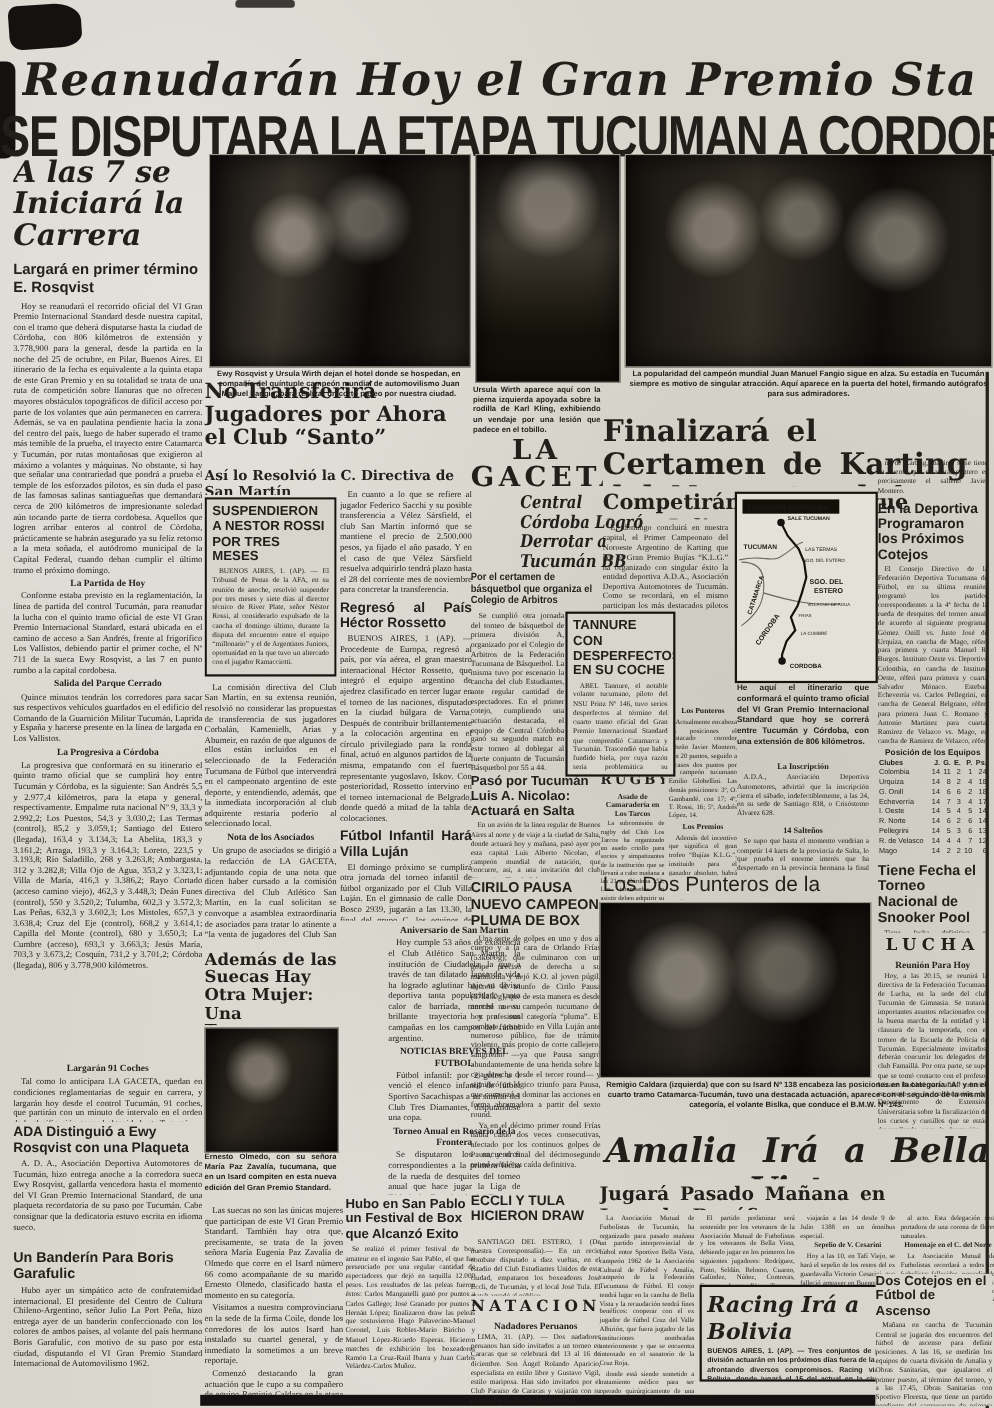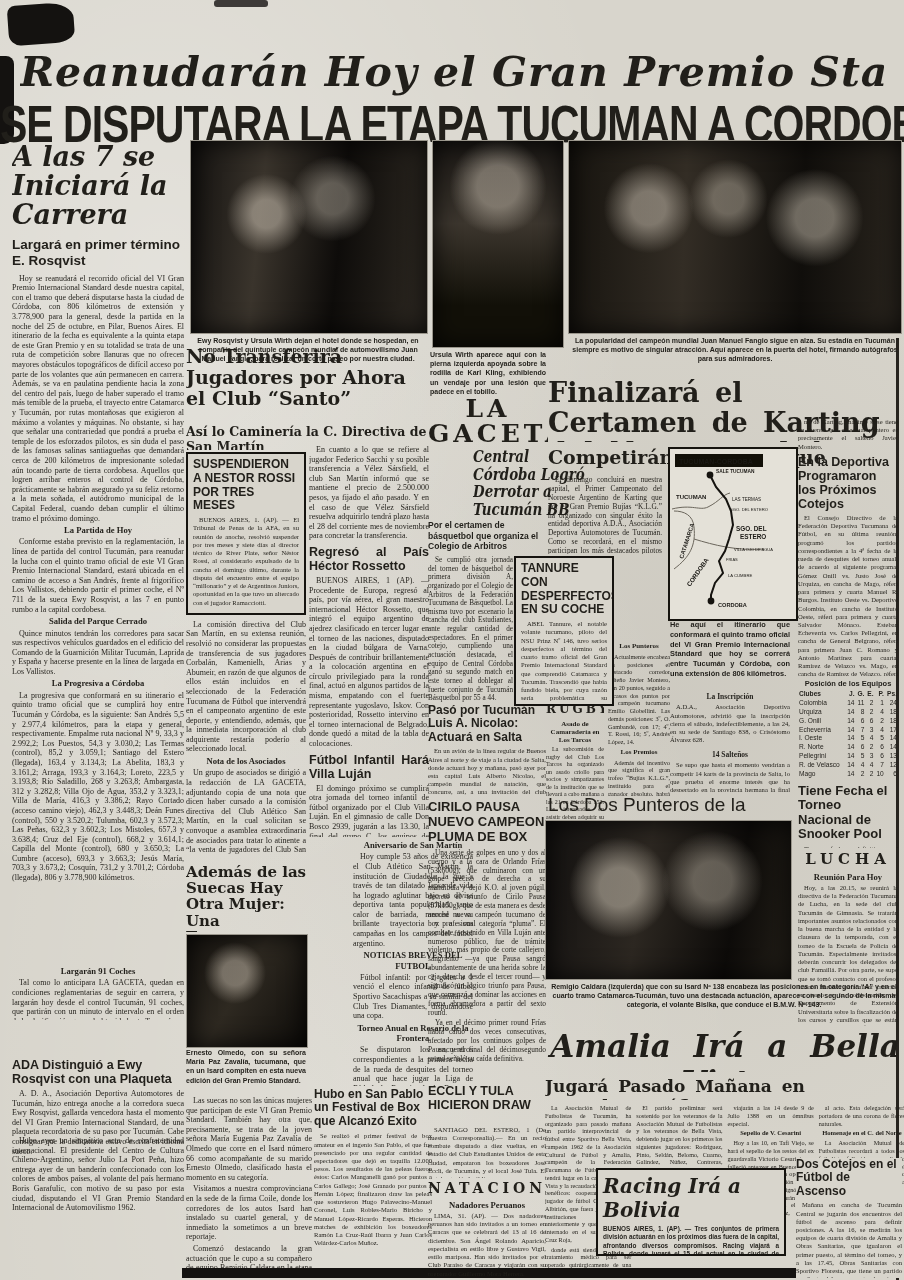--- a/index.html
+++ b/index.html
@@ -94,37 +94,38 @@
       <p class="sh">Salida del Parque Cerrado</p>
       <p>Quince minutos tendrán los corredores para sacar sus respectivos vehículos guardados en el edificio del Comando de la Guarnición Militar Tucumán, Laprida y España y hacerse presente en la línea de largada en Los Vallistos.</p>
       <p class="sh">La Progresiva a Córdoba</p>
       <p>La progresiva que conformará en su itinerario el quinto tramo oficial que se cumplirá hoy entre Tucumán y Córdoba, es la siguiente: San Andrés 5,5 y 2.977,4 kilómetros, para la etapa y general, respectivamente. Empalme ruta nacional Nº 9, 33,3 y 2.992,2; Los Puestos, 54,3 y 3.030,2; Las Termas (control), 85,2 y 3.059,1; Santiago del Estero (llegada), 163,4 y 3.134,3; La Abelita, 183,3 y 3.161,2; Arraga, 193,3 y 3.164,3; Loreto, 223,5 y 3.193,8; Río Saladillo, 268 y 3.263,8; Ambargasta, 312 y 3.282,8; Villa Ojo de Agua, 353,2 y 3.323,1; Villa de María, 416,3 y 3.386,2; Rayo Cortado (acceso camino viejo), 462,3 y 3.448,3; Deán Funes (control), 550 y 3.520,2; Tulumba, 602,3 y 3.572,3; Las Peñas, 632,3 y 3.602,3; Los Mistoles, 657,3 y 3.638,4; Cruz del Eje (control), 668,2 y 3.614,1; Capilla del Monte (control), 680 y 3.650,3; La Cumbre (acceso), 693,3 y 3.663,3; Jesús María, 703,3 y 3.673,2; Cosquín, 731,2 y 3.701,2; Córdoba (llegada), 806 y 3.778,900 kilómetros.</p>
     </div>
   </div>
   <div class="blk bd" style="left:12px; top:966px; width:172px; height:54px;">
     <p class="sh">Largarán 91 Coches</p>
     <p>Tal como lo anticipara LA GACETA, quedan en condiciones reglamentarias de seguir en carrera, y largarán hoy desde el control Tucumán, 91 coches, que partirán con un minuto de intervalo en el orden de la clasificación general obtenida hasta Tucumán.</p>
   </div>
-  <div class="blk" style="left:12px; top:1022px; width:172px; height:112px;margin-top:36px;">
+  <div class="blk" style="left:12px; top:1022px; width:172px; height:112px;">
     <div class="h-sans" style="font-size:12.5px; margin-bottom:3px;">ADA Distinguió a Ewy Rosqvist con una Plaqueta</div>
     <div class="bd">
         <p>A. D. A., Asociación Deportiva Automotores de Tucumán, hizo entrega anoche a la corredora sueca Ewy Rosqvist, gallarda vencedora hasta el momento del VI Gran Premio Internacional Standard, de una plaqueta recordatoria de su paso por Tucumán. Cabe consignar que la dedicatoria estuvo escrita en idioma sueco.</p>
       </div>
   </div>
   <div class="blk" style="left:12px; top:1136px; width:172px; height:136px;">
+    <div class="h-sans" style="font-size:13px; margin-bottom:3px;">Un Banderín Para Boris Garafulic</div>
     <div class="bd">
         <p>Hubo ayer un simpático acto de confraternidad internacional. El presidente del Centro de Cultura Chileno-Argentino, señor Julio La Port Peña, hizo entrega ayer de un banderín confeccionado con los colores de ambos países, al volante del país hermano Boris Garafulic, con motivo de su paso por esta ciudad, disputando el VI Gran Premio Standard Internacional de Automovilismo 1962.</p>
       </div>
   </div>
 
   <div class="blk h-serif" style="left:186px; top:346px; width:244px; height:74px; font-size:19px; line-height:1.1;">
     <span>No Transferirá Jugadores por Ahora el Club “Santo”</span>
   </div>
   <div class="blk h-serif" style="left:186px; top:424px; width:244px; height:26px; font-size:12.5px;">
-    <span>Así lo Caminería la C. Directiva de San Martín</span>
+    <span>Así lo Resolvió la C. Directiva de San Martín</span>
   </div>
 
   <div class="blk" style="left:186px; top:452px; width:120px; height:402px;">
     <div class="box" style="margin-bottom:5px;">
       <div class="h-box" style="margin-bottom:3px;">SUSPENDIERON A NESTOR ROSSI POR TRES MESES</div>
       <div class="bd6">
           <p>BUENOS AIRES, 1. (AP). — El Tribunal de Penas de la AFA, en su reunión de anoche, resolvió suspender por tres meses y siete días al director técnico de River Plate, señor Néstor Rossi, al considerarlo expulsado de la cancha el domingo último, durante la disputa del encuentro entre el equipo “millonario” y el de Argentinos Juniors, oportunidad en la que tuvo un altercado con el jugador Ramacciotti.</p>
         </div>
     </div>
     <div class="bd">
@@ -323,21 +324,21 @@
       <p class="sh" style="font-size:6.6px;">Sepelio de V. Cesarini</p>
       <p>Hoy a las 10, en Tafí Viejo, se hará el sepelio de los restos del ex guardavalla Victorio Cesarini, que falleció anteayer en Buenos Aires, tras ser sometido a una operación quirúrgica. La Asociación Mutual de Futbolistas designó una delegación que integrarán varios dirigentes y presidirá el señor Santiago Rodríguez, para concurrir</p>
     </div>
     <div>
       <p>al acto. Esta delegación será portadora de una corona de flores naturales.</p>
       <p class="sh" style="font-size:6.6px;">Homenaje en el C. del Norte</p>
       <p>La Asociación Mutual de Futbolistas recordará a todos los futbolistas fallecidos, procediendo a colocar una palma de flores en el mausoleo común del cementerio del Norte, acto que tendrá lugar a las 10 de hoy.</p>
     </div>
   </div>
 
-  <div class="blk box" style="left:596px; top:1168px; width:176px; height:76px; z-index:3;">
+  <div class="blk box" style="left:636px; top:1168px; width:176px; height:76px; z-index:3;">
     <div class="h-serif" style="font-style:italic; font-size:20px; margin-bottom:3px;">Racing Irá a Bolivia</div>
     <div class="cap" style="font-size:6.4px; font-weight:bold;">
       <span>BUENOS AIRES, 1. (AP). — Tres conjuntos de primera división actuarán en los próximos días fuera de la capital, afrontando diversos compromisos. Racing viajará a Bolivia, donde jugará el 15 del actual en la ciudad de Cochabamba con el club Jorge Wilstermann. Gimnasia y Esgrima, por su parte, enfrentará el miércoles próximo a un seleccionado de la base naval de Puerto Belgrano. Independiente, finalmente, actuará ese mismo día en Montevideo, frente al equipo de Peñarol.</span>
     </div>
   </div>
 
   <div class="blk" style="left:796px; top:1158px; width:106px; height:120px; background:#d8d5cc; z-index:3;">
     <div class="h-sans" style="font-size:12px; margin-bottom:3px;">Dos Cotejos en el Fútbol de Ascenso</div>
     <div class="bd6">
         <p>Mañana en cancha de Tucumán Central se jugarán dos encuentros del fútbol de ascenso para definir posiciones. A las 16, se medirán los equipos de cuarta división de Amalia y Obras Sanitarias, que igualaron el primer puesto, al término del torneo, y a las 17.45, Obras Sanitarias con Sportivo Floresta, que tiene un partido pendiente del campeonato de primera división B.</p>

